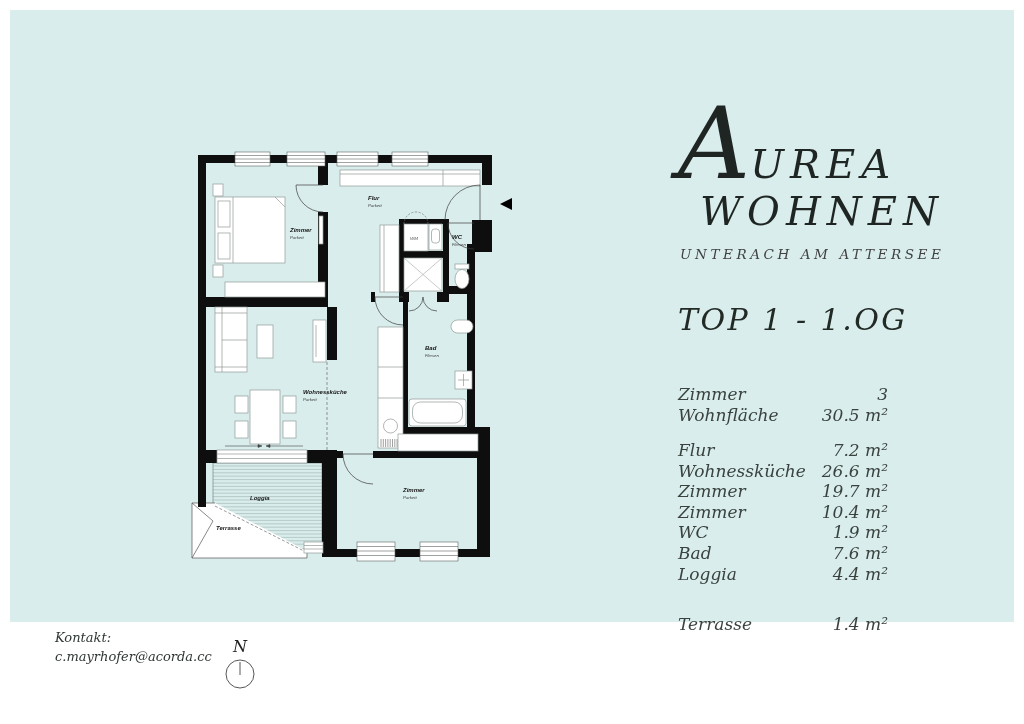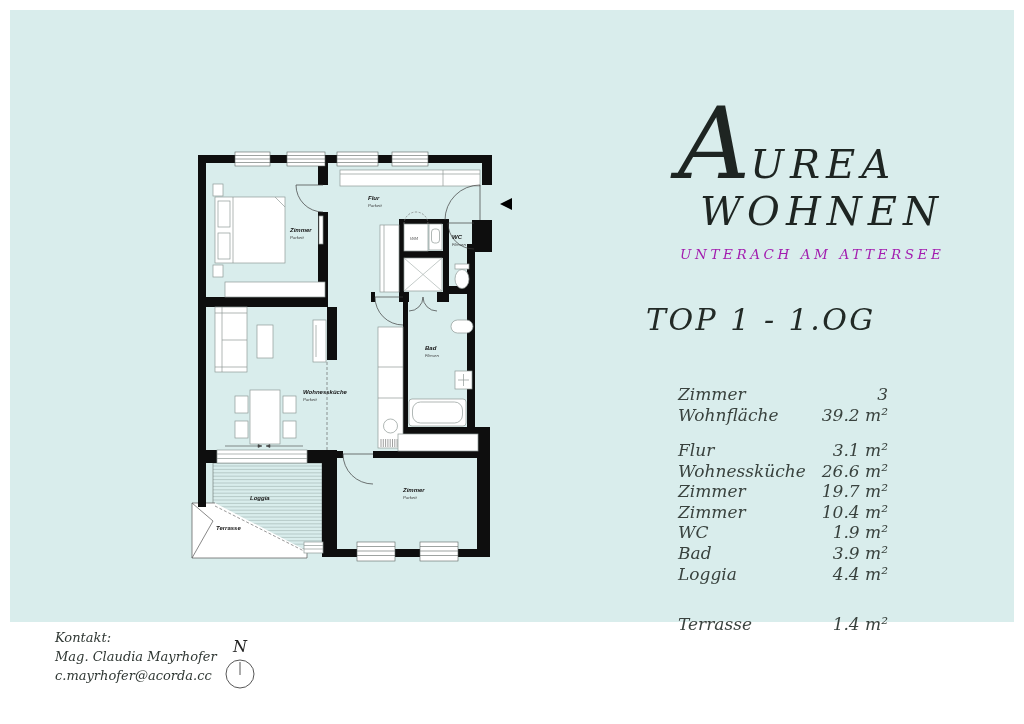--- a/index.html
+++ b/index.html
@@ -5,22 +5,22 @@
   html,body{margin:0;padding:0;}
   body{width:1024px;height:724px;background:#ffffff;font-family:"DejaVu Serif","Liberation Serif",serif;}
   .page{position:relative;width:1024px;height:724px;background:#ffffff;overflow:hidden;}
   .canvas{position:absolute;left:10px;top:10px;width:1004px;height:612px;background:#d9edec;font-style:italic;}
   .fp{position:absolute;left:165px;top:0;}
   
   .brand-line1{position:absolute;left:668px;top:88px;color:#1e2522;white-space:nowrap;}
   .brand-initial{font-size:100px;line-height:92px;}
   .brand-rest{font-size:40px;letter-spacing:6px;}
   .brand-line2{position:absolute;left:669px;top:178px;font-size:40px;letter-spacing:6px;color:#1e2522;white-space:nowrap;margin-left:21px;}
-  .tagline{position:absolute;left:670px;top:236px;font-size:13.5px;letter-spacing:3.6px;color:#a21caf;white-space:nowrap;}
-  .unit-title{position:absolute;left:636px;top:292px;font-size:30px;letter-spacing:2.5px;color:#222a26;white-space:nowrap;}
+  .tagline{position:absolute;left:670px;top:236px;font-size:13.5px;letter-spacing:3.6px;color:#404040;white-space:nowrap;}
+  .unit-title{position:absolute;left:668px;top:292px;font-size:30px;letter-spacing:2.5px;color:#222a26;white-space:nowrap;}
   
   .table{position:absolute;left:668px;width:210px;color:#39423e;font-size:17px;}
   .table .trow{display:flex;justify-content:space-between;line-height:20.6px;}
   .summary{top:374px;}
   .rooms{top:430px;}
   .outdoor{top:604px;}
   
   .contact{position:absolute;left:45px;top:618px;font-size:13px;line-height:19px;color:#2f3733;}
   
   .compass{position:absolute;left:200px;top:620px;}
@@ -248,63 +248,62 @@
     <div class="tagline">UNTERACH AM ATTERSEE</div>
     <div class="unit-title">TOP 1 - 1.OG</div>
 
     <div class="table summary">
         <div class="trow">
           <span>Zimmer</span>
           <span>3</span>
         </div>
         <div class="trow">
           <span>Wohnfläche</span>
-          <span>39.2 m²</span>
+          <span>30.5 m²</span>
         </div>
       </div>
     <div class="table rooms">
         <div class="trow">
           <span>Flur</span>
-          <span>3.1 m²</span>
+          <span>7.2 m²</span>
         </div>
         <div class="trow">
           <span>Wohnessküche</span>
           <span>26.6 m²</span>
         </div>
         <div class="trow">
           <span>Zimmer</span>
           <span>19.7 m²</span>
         </div>
         <div class="trow">
           <span>Zimmer</span>
           <span>10.4 m²</span>
         </div>
         <div class="trow">
           <span>WC</span>
           <span>1.9 m²</span>
         </div>
         <div class="trow">
           <span>Bad</span>
-          <span>3.9 m²</span>
+          <span>7.6 m²</span>
         </div>
         <div class="trow">
           <span>Loggia</span>
           <span>4.4 m²</span>
         </div>
       </div>
     <div class="table outdoor">
         <div class="trow">
           <span>Terrasse</span>
           <span>1.4 m²</span>
         </div>
       </div>
 
     <div class="contact">
       <div>Kontakt:</div>
-      <div>Mag. Claudia Mayrhofer</div>
       <div>c.mayrhofer@acorda.cc</div>
     </div>
 
     <svg class="compass" width="60" height="66" viewBox="0 0 60 66">
       <text x="30" y="22" text-anchor="middle" font-size="16" fill="#222" font-family="DejaVu Serif, serif">N</text>
       <circle cx="30" cy="44" r="14" fill="none" stroke="#444" stroke-width="0.9"></circle>
       <line x1="30" y1="32" x2="30" y2="45" stroke="#444" stroke-width="0.9"></line>
     </svg>
 
   </div>

